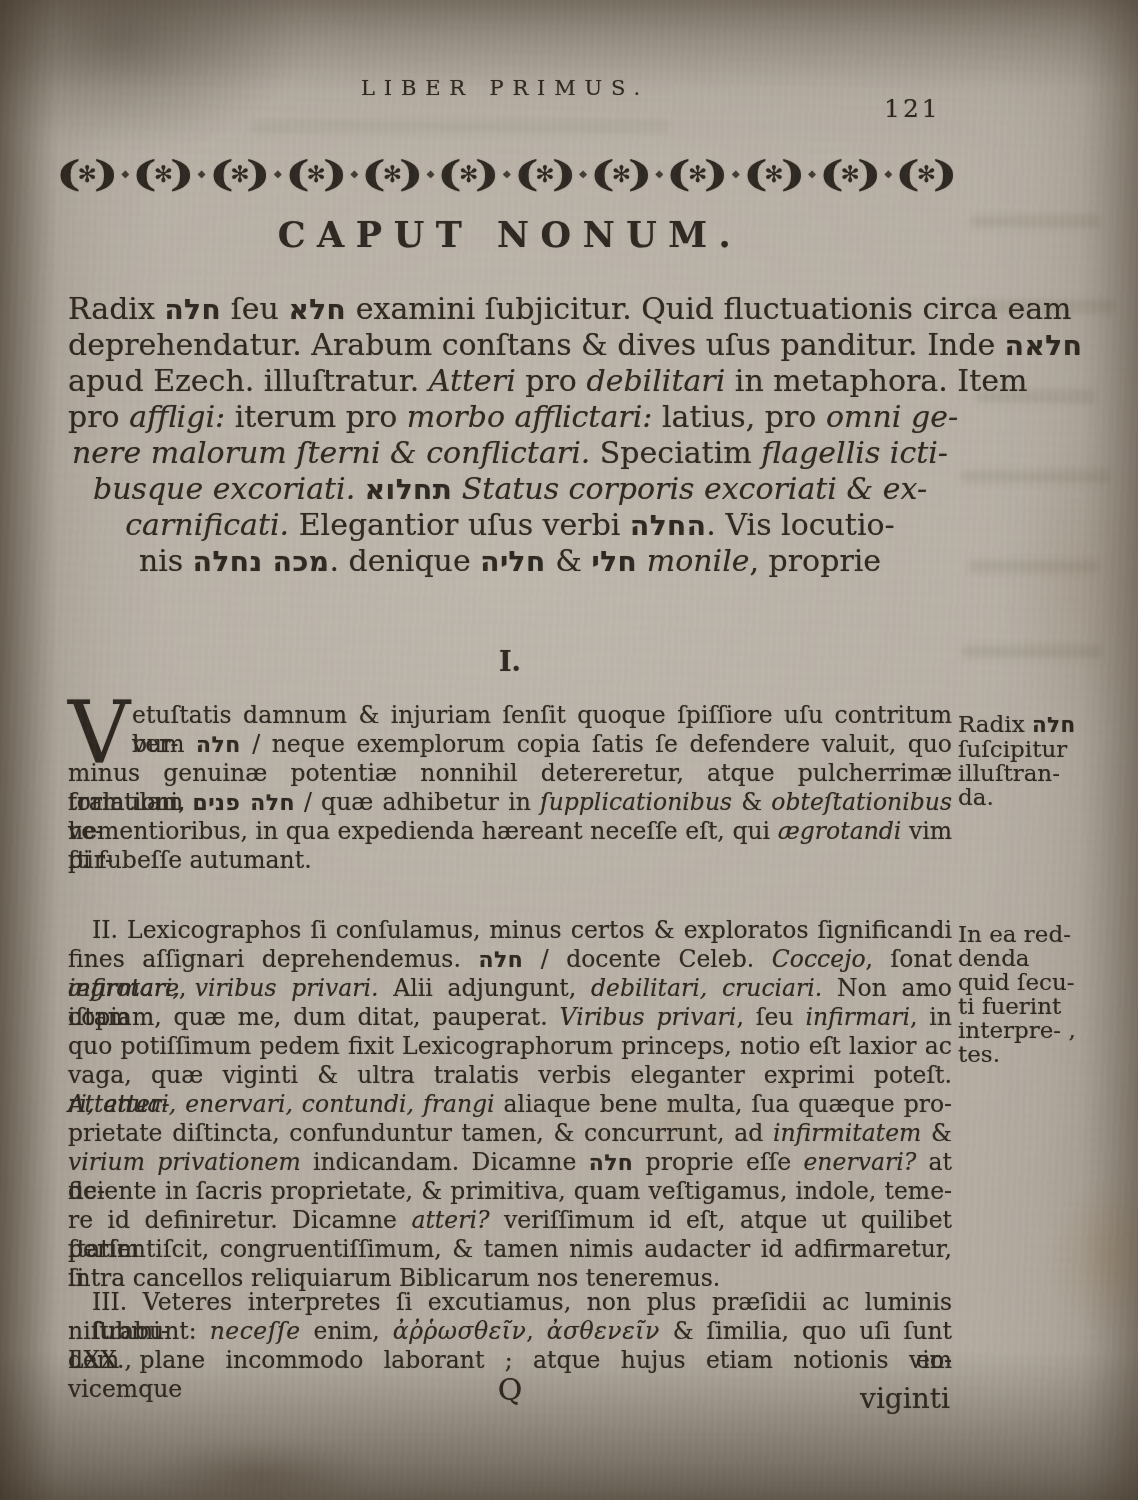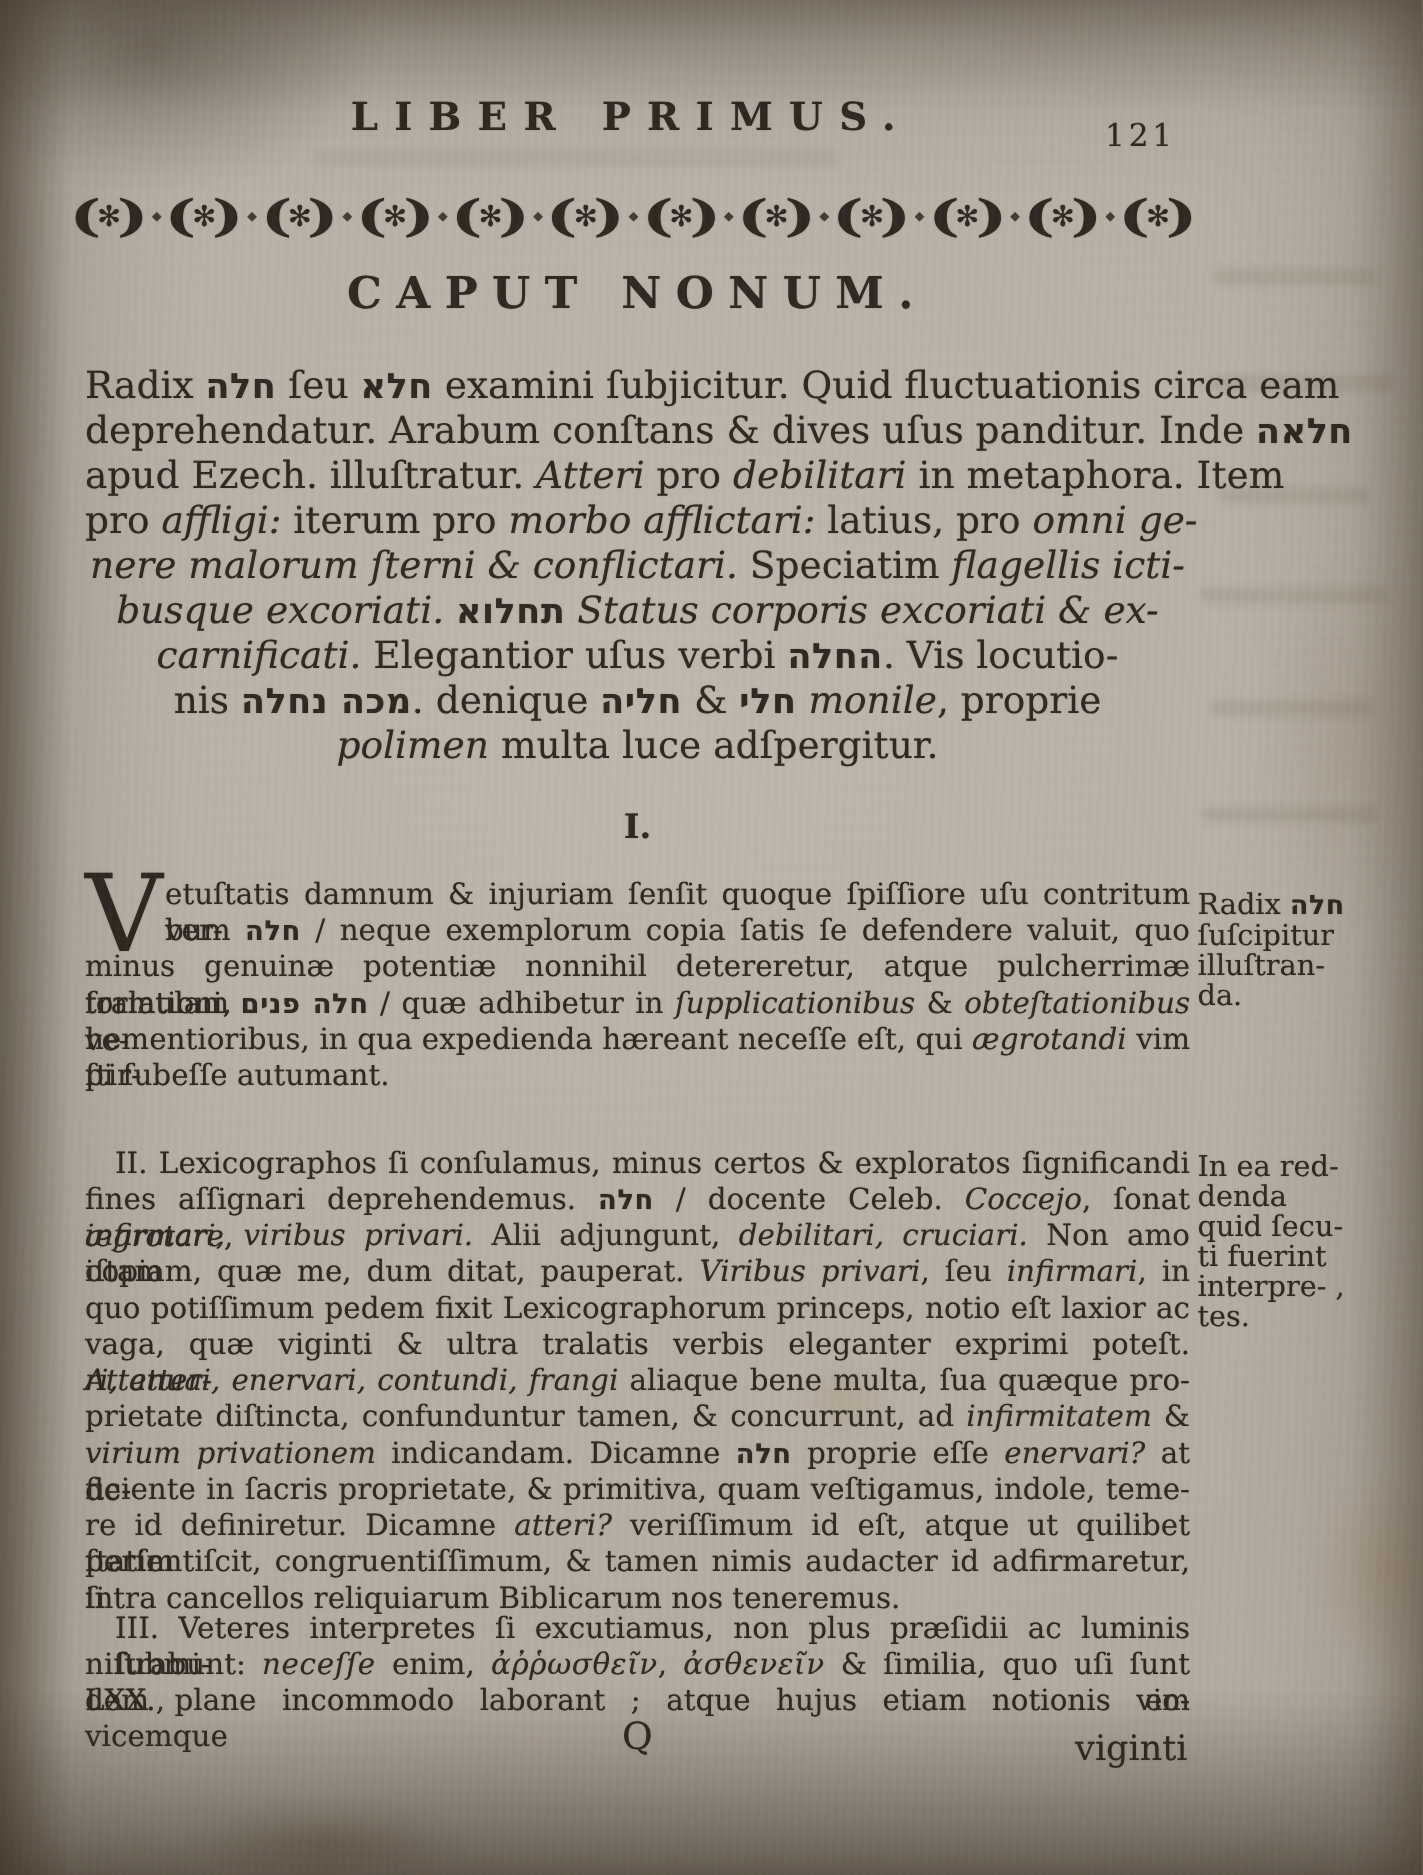--- a/index.html
+++ b/index.html
@@ -27,21 +27,21 @@
   .stain{position:absolute;pointer-events:none;border-radius:50%;}
   .s1{left:1050px;top:1180px;width:120px;height:150px;background:radial-gradient(closest-side,rgba(150,118,72,0.22),rgba(0,0,0,0));filter:blur(4px);}
   .s2{left:640px;top:1090px;width:70px;height:60px;background:radial-gradient(closest-side,rgba(150,120,70,0.18),rgba(0,0,0,0));filter:blur(3px);}
   .s3{left:150px;top:1440px;width:220px;height:70px;background:radial-gradient(closest-side,rgba(60,48,30,0.25),rgba(0,0,0,0));filter:blur(5px);}
   .s4{left:1010px;top:440px;width:140px;height:300px;background:radial-gradient(closest-side,rgba(130,112,84,0.14),rgba(0,0,0,0));filter:blur(6px);}
   .ghost{position:absolute;height:13px;border-radius:6px;background:rgba(96,84,64,0.13);filter:blur(3px);pointer-events:none;}
 
   
   .ink{color:#2e2922;text-shadow:0 0 1px rgba(46,41,34,0.45);}
   .running-title{position:absolute;left:150px;top:76px;width:710px;text-align:center;
-    font-size:31px;letter-spacing:0.42em;font-weight:700;}
+    font-size:21px;letter-spacing:0.42em;font-weight:400;}
   .page-number{position:absolute;left:884px;top:94px;font-size:25px;letter-spacing:3px;}
   .chapter-title{position:absolute;left:68px;top:214px;width:884px;text-align:center;
     font-size:35px;letter-spacing:0.33em;font-weight:600;}
   .section-heading{position:absolute;left:68px;top:646px;width:884px;text-align:center;
     font-size:27px;font-weight:600;}
 
   .ornament-row{position:absolute;left:60px;top:150px;width:894px;height:46px;
     display:flex;justify-content:space-between;align-items:center;}
   .orn-unit{display:inline-flex;align-items:center;font-weight:700;}
   .orn-open,.orn-close{font-size:35px;font-weight:900;transform:scaleX(1.55);line-height:1;}
@@ -170,21 +170,20 @@
 
   <div class="argument">
     <div class="ln jl"><span>Radix </span><span class="he">חלה</span><span> ſeu </span><span class="he">חלא</span><span> examini ſubjicitur.   Quid fluctuationis circa eam</span></div>
     <div class="ln jc"><span>deprehendatur.  Arabum conſtans &amp; dives uſus panditur.  Inde </span><span class="he">חלאה</span></div>
     <div class="ln jc"><span>apud Ezech. illuſtratur.  </span><span class="it">Atteri</span><span> pro </span><span class="it">debilitari</span><span> in metaphora.  Item</span></div>
     <div class="ln jc"><span>pro </span><span class="it">affligi:</span><span> iterum pro </span><span class="it">morbo afflictari:</span><span> latius, pro </span><span class="it">omni ge-</span></div>
     <div class="ln jc"><span class="it">nere malorum ſterni &amp; conflictari.</span><span>   Speciatim </span><span class="it">flagellis icti-</span></div>
     <div class="ln jc"><span class="it">busque excoriati.</span><span> </span><span class="he">תחלוא</span><span> </span><span class="it">Status corporis excoriati &amp; ex-</span></div>
     <div class="ln jc"><span class="it">carnificati.</span><span>   Elegantior uſus verbi </span><span class="he">החלה</span><span>.   Vis locutio-</span></div>
     <div class="ln jc"><span>nis </span><span class="he">מכה נחלה</span><span>. denique </span><span class="he">חלי</span><span> &amp; </span><span class="he">חליה</span><span> </span><span class="it">monile</span><span>, proprie</span></div>
-    <div class="ln jc"><span class="it">polimen</span><span> multa luce adſpergitur.</span></div>
   </div>
 
   <div class="section-heading">I.</div>
 
   <div class="para bodyblock" style="top:701px;">
     <div class="drop-cap">V</div>
     <div class="ln jl dc-indent"><span>etuſtatis damnum &amp; injuriam ſenſit quoque ſpiſſiore uſu contritum ver-</span></div>
     <div class="ln jl dc-indent"><span>bum </span><span class="he">חלה</span><span> / neque exemplorum copia ſatis ſe defendere valuit, quo</span></div>
     <div class="ln jl"><span>minus genuinæ potentiæ nonnihil detereretur, atque pulcherrimæ tralationi,</span></div>
     <div class="ln jl"><span>formulam </span><span class="he">חלה פנים</span><span> / quæ adhibetur in </span><span class="it">ſupplicationibus</span><span> &amp; </span><span class="it">obteſtationibus</span><span> ve-</span></div>

